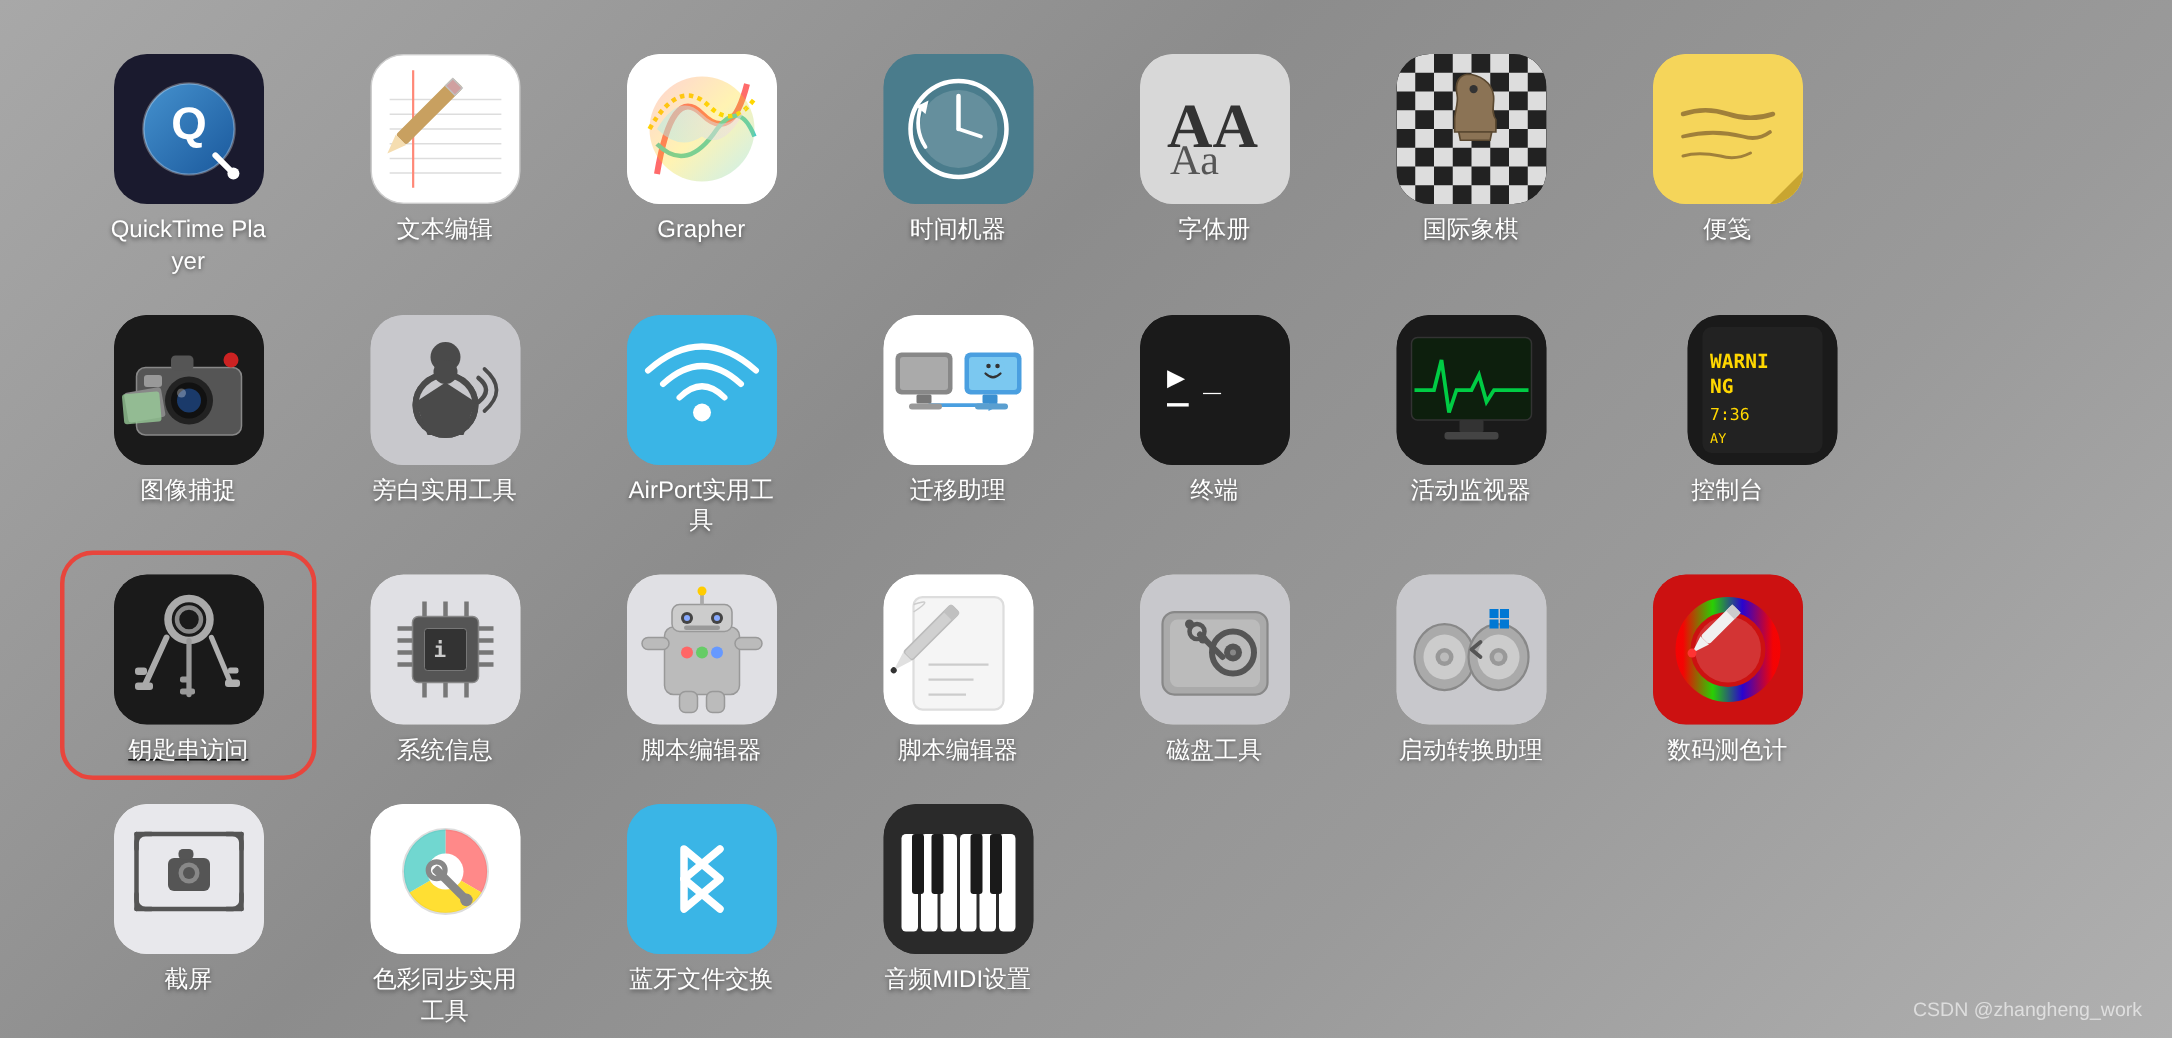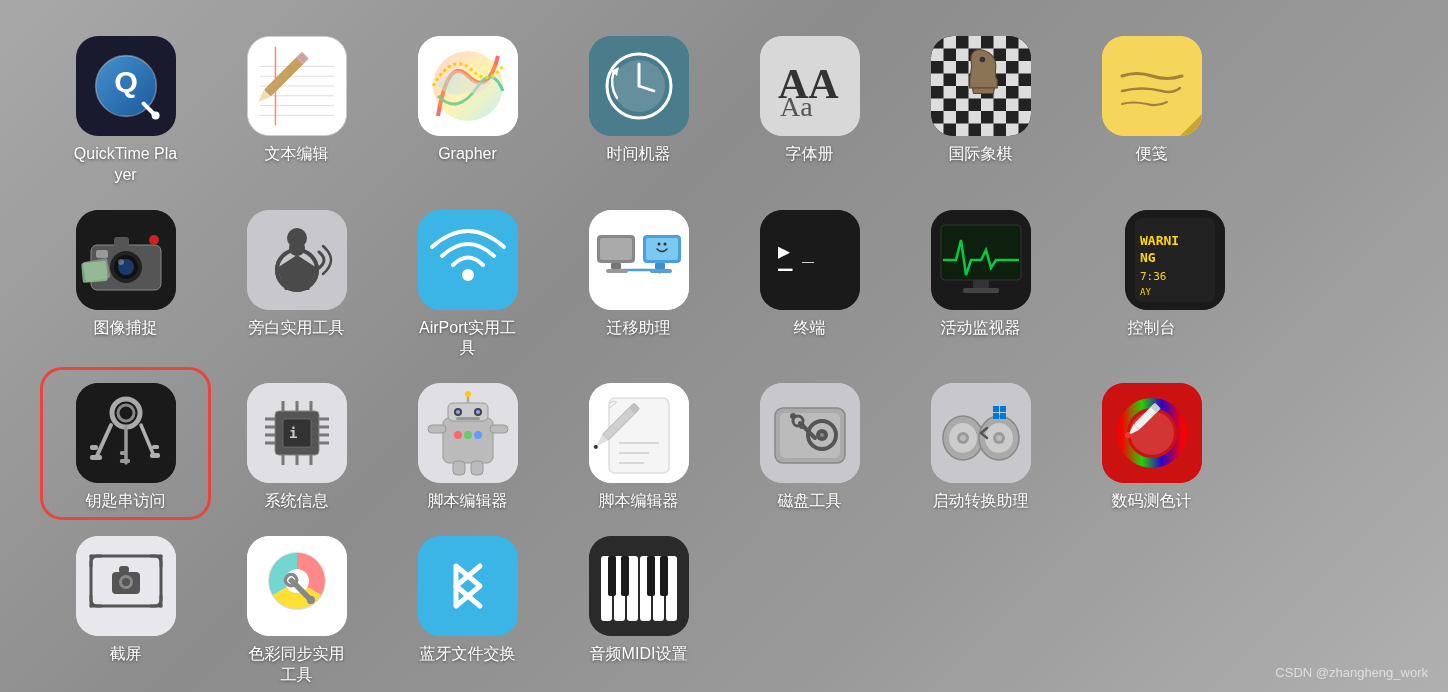--- a/index.html
+++ b/index.html
@@ -26,20 +26,21 @@
       justify-content: flex-start;
       padding: 16px 8px 8px;
       cursor: pointer;
       border-radius: 12px;
       position: relative;
     }
     .app-item.selected {
       outline: 3px solid #e8453c;
       outline-offset: -3px;
       border-radius: 22px;
+      text-decoration: underline;
     }
     .app-icon {
       width: 100px;
       height: 100px;
       border-radius: 22px;
       display: flex;
       align-items: center;
       justify-content: center;
       margin-bottom: 8px;
       position: relative;

